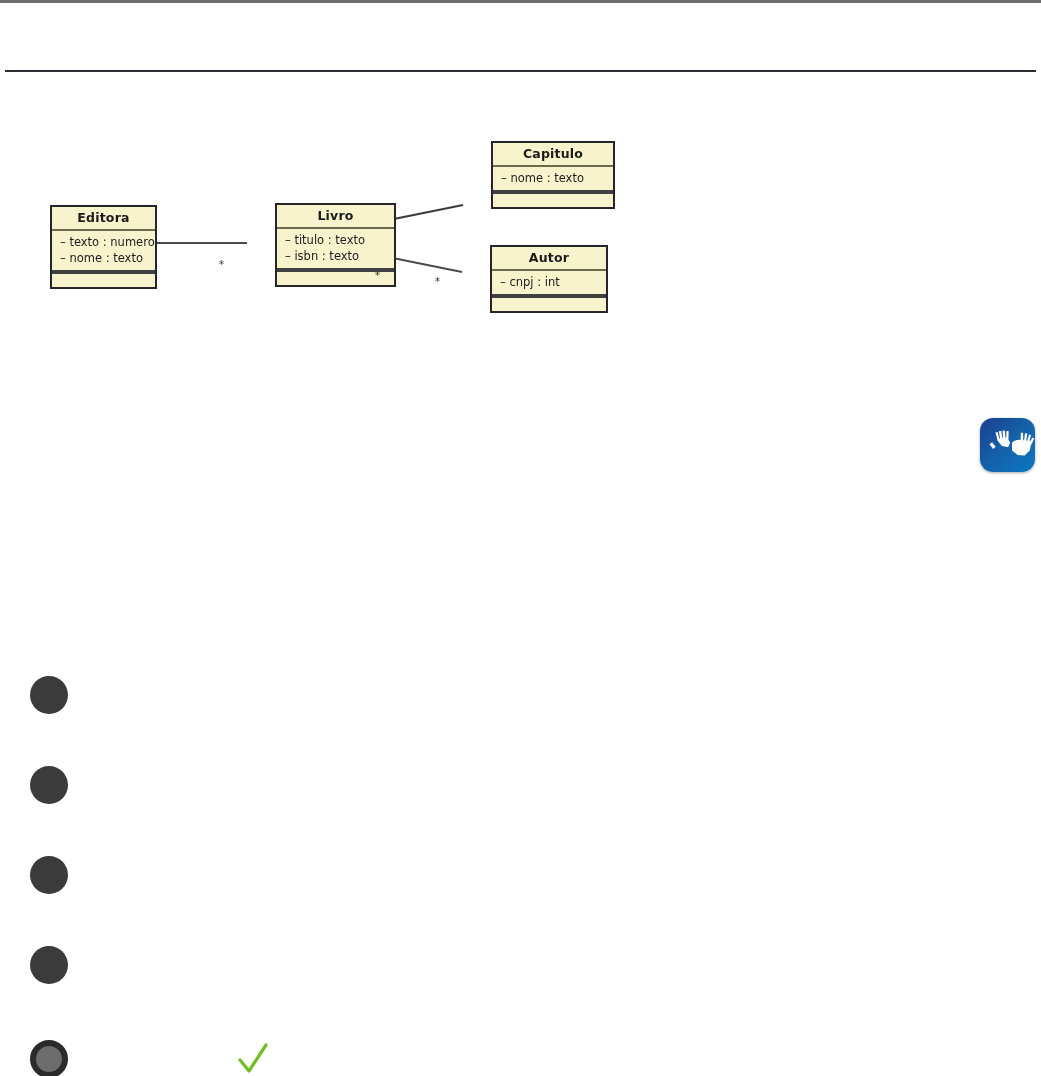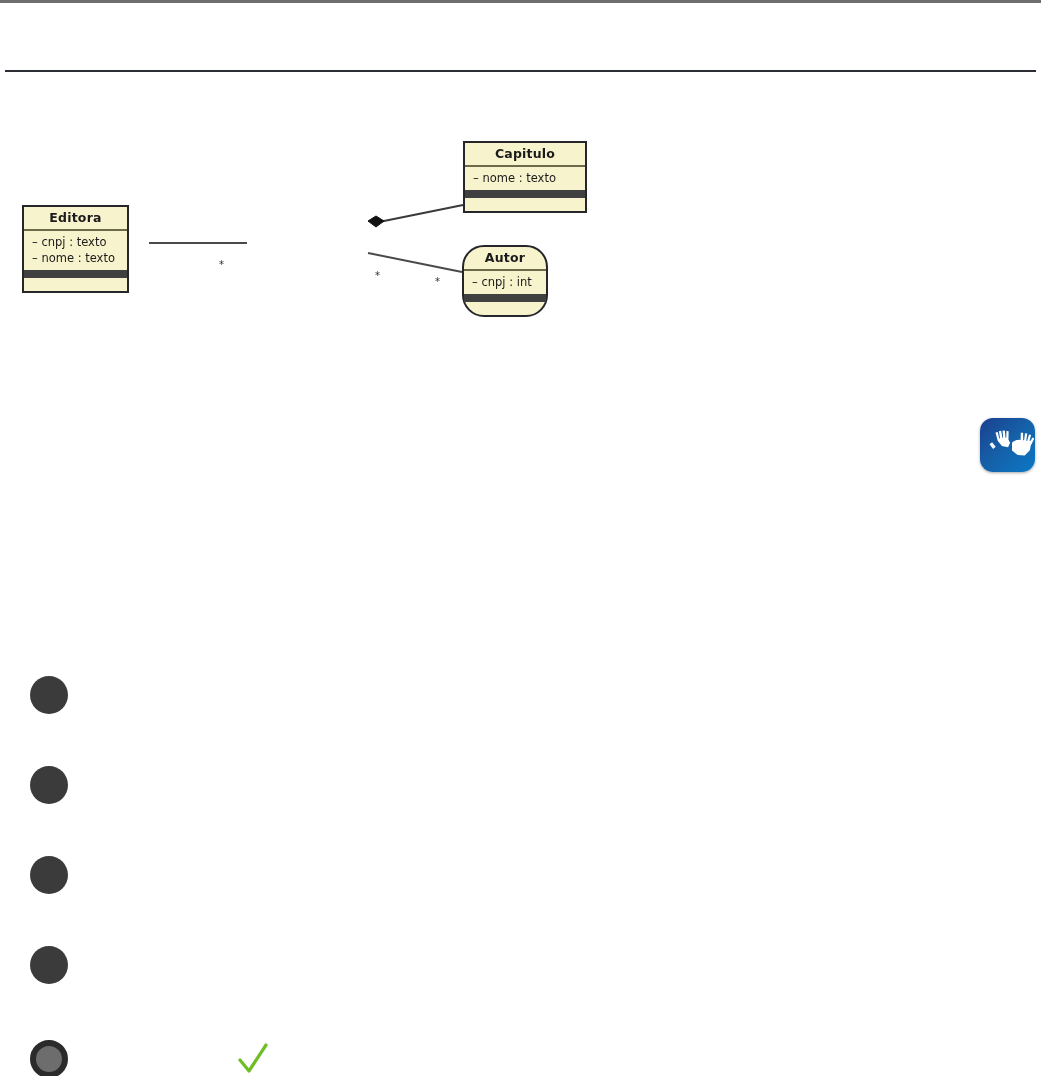--- a/index.html
+++ b/index.html
@@ -41,50 +41,51 @@
     top: 120px;
     width: 640px;
     height: 220px;
   }
   .uml-class {
     position: absolute;
     background: #f7f3cd;
     border: 2px solid #26262a;
     box-sizing: border-box;
     box-shadow: 0 0 0 0 transparent;
+    margin-left: 28px;
   }
   .uml-class .uml-title {
     text-align: center;
     font-weight: bold;
     font-size: 12.5px;
     color: #1b1b1b;
     padding: 3px 4px 4px 4px;
     border-bottom: 2px solid #6b6a4a;
     line-height: 15px;
     letter-spacing: .2px;
   }
   .uml-class .uml-attrs {
     padding: 3px 6px 4px 8px;
-    border-bottom: 8px solid #404040;
+    border-bottom: 4px solid #404040;
   }
   .uml-class .uml-attr {
     font-size: 11.5px;
     color: #1b1b1b;
     line-height: 16px;
     white-space: nowrap;
   }
   .uml-class .uml-ops {
     height: 13px;
   }
 
   
   #box-editora  { left: 22px;  top: 85px;  width: 107px; }
   #box-livro    { left: 247px; top: 83px;  width: 121px; }
   #box-capitulo { left: 463px; top: 21px;  width: 124px; }
-  #box-autor    { left: 462px; top: 125px; width: 86px; border-radius: 22px; }
+  #box-autor    { left: 462px; top: 125px; width: 118px; }
 
   
   .connectors {
     position: absolute;
     left: 0; top: 0;
     width: 640px;
     height: 220px;
     pointer-events: none;
   }
 
@@ -155,26 +156,34 @@
 
     <line x1="379" y1="102" x2="463" y2="85" stroke="#3a3a3a" stroke-width="2"></line>
     <polygon points="368,101 376,96 384,101 376,107" fill="#111111" stroke="#111111" stroke-width="1"></polygon>
 
     <line x1="368" y1="133" x2="462" y2="152" stroke="#4a4a4a" stroke-width="2"></line>
   </svg>
 
   <div class="uml-class" id="box-editora">
     <div class="uml-title">Editora</div>
     <div class="uml-attrs">
-      <div class="uml-attr">– cnpj : texto</div>
+      <div class="uml-attr">– texto : numero</div>
       <div class="uml-attr">– nome : texto</div>
     </div>
     <div class="uml-ops"></div>
   </div>
 
+  <div class="uml-class" id="box-livro">
+    <div class="uml-title">Livro</div>
+    <div class="uml-attrs">
+      <div class="uml-attr">– titulo : texto</div>
+      <div class="uml-attr">– isbn : texto</div>
+    </div>
+    <div class="uml-ops"></div>
+  </div>
 
   <div class="uml-class" id="box-capitulo">
     <div class="uml-title">Capitulo</div>
     <div class="uml-attrs">
       <div class="uml-attr">– nome : texto</div>
     </div>
     <div class="uml-ops"></div>
   </div>
 
   <div class="uml-class" id="box-autor">

